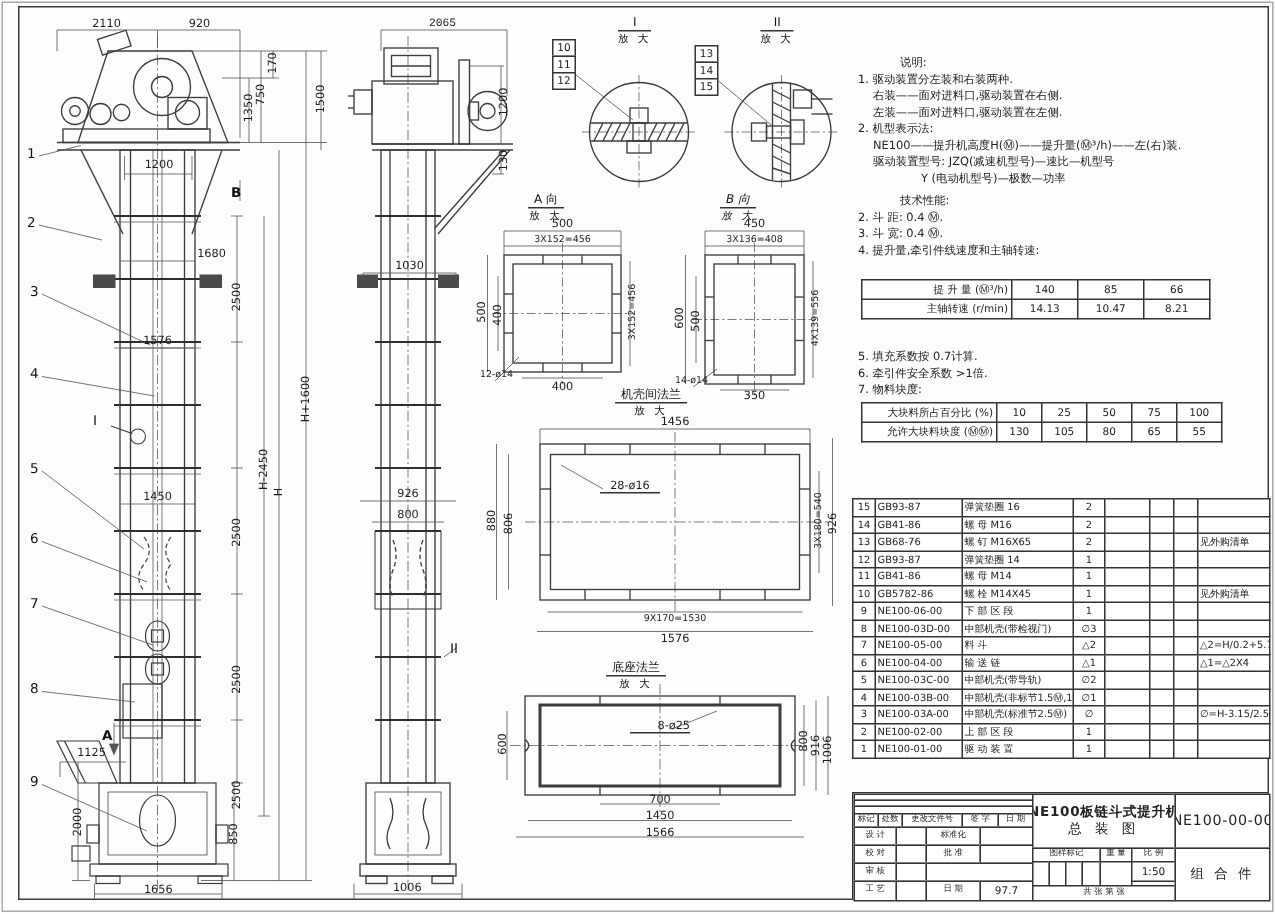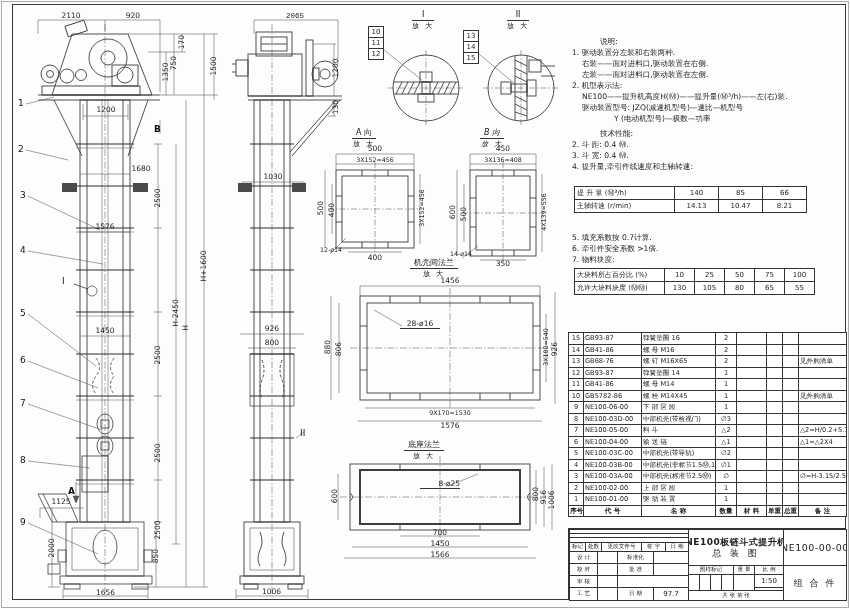--- a/index.html
+++ b/index.html
@@ -18,21 +18,21 @@
   .dtl{position:absolute;text-align:center;font-size:8px;line-height:10px;color:#111;}
   .dtl .tt{display:block;border-bottom:0.9px solid #333;padding:0 4px;}
   .dtl .ss{display:block;font-size:7px;letter-spacing:2px;}
   .notes{position:absolute;left:572px;top:36px;width:272px;font-size:7.6px;line-height:11px;white-space:nowrap;}
   .notes .ttl{padding-left:28px;}
   .notes .ind{padding-left:10px;}
   .notes .ind2{padding-left:42px;}
   table.dtab{position:absolute;border-collapse:collapse;table-layout:fixed;background:#fff;}
   table.dtab td{border:0.9px solid #333;font-size:7px;height:12px;line-height:12px;padding:0 2px;
                 text-align:center;white-space:nowrap;overflow:hidden;}
-  table.dtab td:first-child{text-align:left;}
+  table.dtab td:first-child{text-align:right;}
   table#parts-table{left:568px;top:332px;width:278px;}
   table#parts-table td{font-size:6.6px;height:10.5px;line-height:10.5px;padding:0 1px;}
   table#parts-table tr.hdr td{font-weight:bold;text-align:center;}
   table#parts-table td:nth-child(1),table#parts-table td:nth-child(4){text-align:center;}
   table#parts-table td:nth-child(2),table#parts-table td:nth-child(3),
   table#parts-table td:nth-child(8){text-align:left;}
   .tb-cell{position:absolute;border:0.9px solid #333;font-size:5.6px;line-height:1;display:flex;
            align-items:center;justify-content:center;text-align:center;white-space:nowrap;overflow:hidden;background:#fff;box-sizing:border-box;}
   .tb-big{font-size:9px;font-weight:bold;letter-spacing:0.5px;}
 </style>
@@ -735,30 +735,20 @@
       <tr>
         <td>1</td>
         <td>NE100-01-00</td>
         <td>驱 动 装 置</td>
         <td>1</td>
         <td></td>
         <td></td>
         <td></td>
         <td></td>
       </tr>
-      <tr class="hdr">
-        <td>序号</td>
-        <td>代  号</td>
-        <td>名  称</td>
-        <td>数量</td>
-        <td>材  料</td>
-        <td>单重</td>
-        <td>总重</td>
-        <td>备  注</td>
-      </tr>
     </tbody>
 </table>
 
 <div class="abs" style="left:568px;top:528px;width:278px;height:72px;border:1.4px solid #333;box-sizing:border-box;">
 
   <div class="tb-cell" style="left:0;top:0;width:120px;height:5px;"></div>
   <div class="tb-cell" style="left:0;top:4px;width:120px;height:5px;"></div>
   <div class="tb-cell" style="left:0;top:8px;width:120px;height:6px;"></div>
   <div class="tb-cell" style="left:0;top:13px;width:17px;height:10px;">标记</div>
   <div class="tb-cell" style="left:16px;top:13px;width:17px;height:10px;">处数</div>

